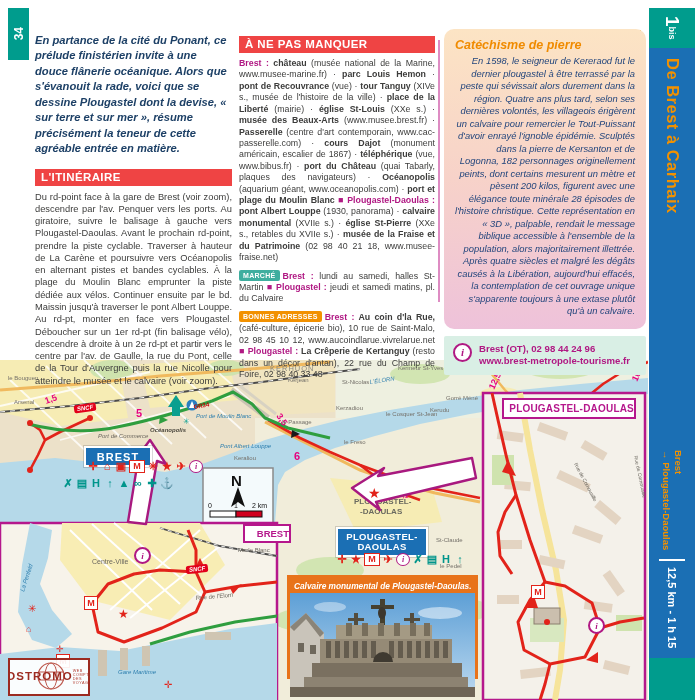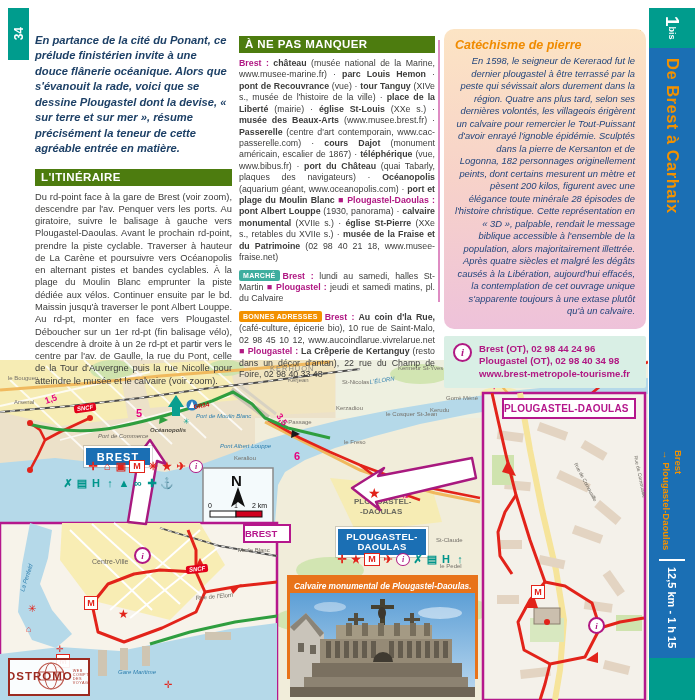--- a/index.html
+++ b/index.html
@@ -8,21 +8,21 @@
   .abs{position:absolute;}
   
   .page-tab{left:8px;top:8px;width:21px;height:52px;background:#009c8d;color:#fff;
     display:flex;align-items:center;justify-content:center;}
   .page-tab span{writing-mode:vertical-rl;transform:rotate(180deg);font-weight:bold;font-size:12px;}
   
   .col1{left:35px;top:33px;width:197px;}
   .col2{left:239px;top:36px;width:196px;}
   .col3{left:444px;top:29px;width:202px;}
   .intro{font-style:italic;font-weight:bold;color:#1d4066;font-size:11.2px;line-height:1.38;margin:0;}
-  .banner{background:#4d7c0f;color:#fff;font-weight:bold;font-size:11.5px;letter-spacing:.4px;
+  .banner{background:#ef4444;color:#fff;font-weight:bold;font-size:11.5px;letter-spacing:.4px;
     padding:2px 6px 3px;margin:0 0 5px;}
   .col1 .banner{margin-top:12px;}
   .body-text{font-size:9.3px;line-height:1.32;text-align:justify;margin:0;}
   .small{font-size:8.8px;line-height:1.3;}
   .seg{}
   .s-b{font-weight:bold;}
   .s-mb{font-weight:bold;color:#b01883;}
   .s-m{color:#b01883;font-weight:bold;}
   .badge{display:inline-block;color:#fff;font-weight:bold;font-size:7px;padding:1px 4px 1.5px;
     border-radius:2px;margin-right:3px;vertical-align:1px;letter-spacing:.3px;}
@@ -65,21 +65,21 @@
   .row2{left:62px;top:477px;}
   .rowplg{left:336px;top:553px;}
   .mi{font-size:11px;font-weight:bold;line-height:1;display:inline-flex;align-items:center;justify-content:center;min-width:12px;height:13px;}
   .s-red{color:#e2231a;}
   .s-teal{color:#00958b;}
   .s-mag{color:#b01883;}
   .s-box{border:1.5px solid currentColor;background:#fff;padding:0 1px;height:11px;font-size:9px;}
   .s-circle{border:1.5px solid currentColor;background:#fff;border-radius:50%;width:11px;height:11px;
     font-style:italic;font-size:8px;font-family:"Liberation Serif",serif;}
   .inset-title{background:#fff;border:2px solid #b5178c;color:#b5178c;font-weight:bold;
-    display:flex;align-items:center;justify-content:flex-start;}
+    display:flex;align-items:center;justify-content:flex-end;}
   .it-brest{left:243px;top:524px;width:44px;height:15px;font-size:9.5px;}
   .it-plg{left:502px;top:398px;width:130px;height:17px;font-size:10px;letter-spacing:.2px;}
   .sncf{background:#e2001a;color:#fff;font-weight:bold;font-style:italic;font-size:6px;
     padding:1px 3px;border-radius:2px;}
   .sncf1{left:74px;top:404px;transform:rotate(-8deg);}
   .sncf2{left:186px;top:565px;transform:rotate(-6deg);}
   .map-info{width:13px;height:13px;border:2px solid #b01883;border-radius:50%;background:#fff;
     color:#b01883;font-weight:bold;font-style:italic;font-size:9px;display:flex;align-items:center;
     justify-content:center;font-family:"Liberation Serif",serif;}
   .mm1{left:134px;top:547px;}
@@ -447,21 +447,20 @@
 
 <div class="abs col3">
   <div class="stone-box">
     <p class="stone-title">Catéchisme de pierre</p>
     <p class="stone-body">En 1598, le seigneur de Kereraod fut le dernier plougastel à être terrassé par la peste qui sévissait alors durement dans la région. Quatre ans plus tard, selon ses dernières volontés, les villageois érigèrent un calvaire pour remercier le Tout-Puissant d'avoir enrayé l'ignoble épidémie. Sculptés dans la pierre de Kersanton et de Logonna, 182 personnages originellement peints, dont certains mesurent un mètre et pèsent 200 kilos, figurent avec une élégance toute minérale 28 épisodes de l'histoire christique. Cette représentation en « 3D », palpable, rendait le message biblique accessible à l'ensemble de la population, alors majoritairement illettrée. Après quatre siècles et malgré les dégâts causés à la Libération, aujourd'hui effacés, la contemplation de cet ouvrage unique s'apparente toujours à une extase plutôt qu'à un calvaire.</p>
   </div>
   <div class="info-box">
     <span class="info-i">i</span>
     <div>
         <div class="info-line">Brest (OT), 02 98 44 24 96</div>
-        <div class="info-line">Plougastel (OT), 02 98 40 34 98</div>
         <div class="info-line">www.brest-metropole-tourisme.fr</div>
       </div>
   </div>
 </div>
 
 <div class="abs strip">
   <div class="strip-tab">
     <span class="v"><span class="big">1</span><span class="sml">bis</span></span>
   </div>
   <div class="strip-blue">

